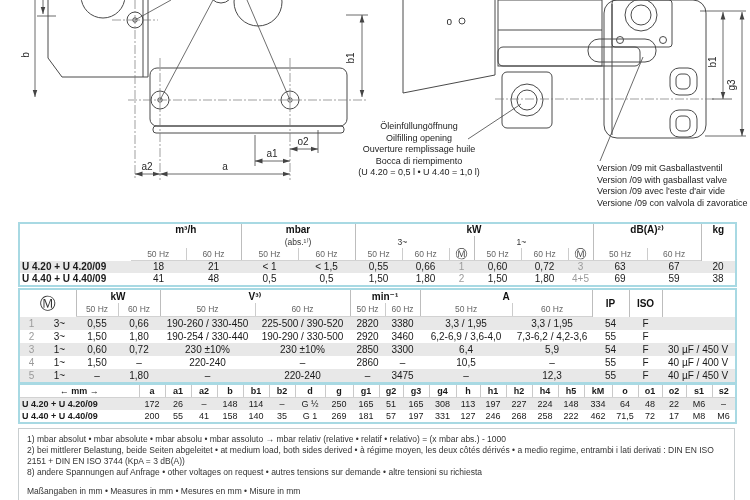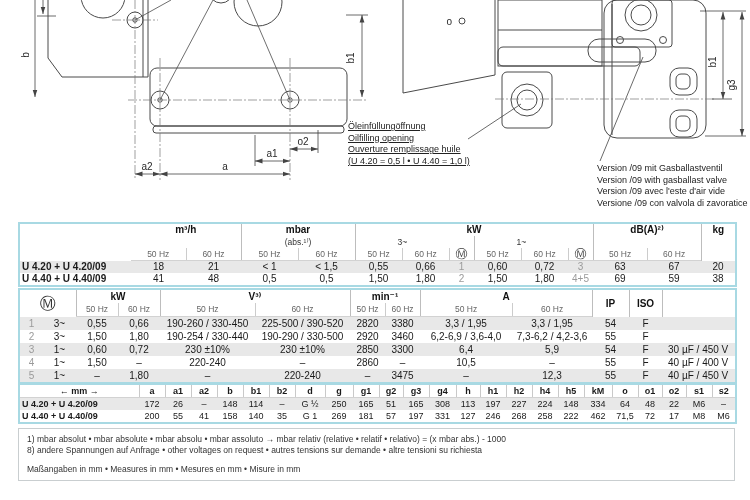--- a/index.html
+++ b/index.html
@@ -7,21 +7,21 @@
     width:750px; height:500px; position:relative; overflow:hidden;
     background:#ffffff;
     font-family:"Liberation Sans","DejaVu Sans",sans-serif;
     color:#1a1a1a;
   }
   .page { position:absolute; inset:0; }
 
   
   .draw { position:absolute; left:0; top:0; }
   .note { position:absolute; font-size:9px; line-height:11.6px; color:#222; }
-  .note-oil { left:348px; top:121px; width:142px; text-align:left;text-decoration:underline; }
+  .note-oil { left:348px; top:121px; width:142px; text-align:center; }
   .note-version { left:597px; top:163px; width:152px; text-align:left; }
 
   
   table.spec {
     position:absolute; left:18px;
     border-collapse:collapse; table-layout:fixed;
     background:#fff; border:2px solid #a8d9e3;
   }
   .spec th, .spec td {
     padding:0 2px; text-align:center; white-space:nowrap; overflow:hidden;
@@ -162,20 +162,21 @@
       <text x="716" y="62" transform="rotate(-90 716 62)">b1</text>
       <text x="735" y="85" transform="rotate(-90 735 85)">g3</text>
       <text x="452" y="25" text-anchor="end">o</text>
     </g>
   </svg>
 
   <div class="note note-oil">
     <div>Öleinfüllungöffnung</div>
     <div>Oilfilling opening</div>
     <div>Ouverture remplissage huile</div>
+    <div>Bocca di riempimento</div>
     <div>(U 4.20 = 0,5 l • U 4.40 = 1,0 l)</div>
   </div>
 
   <div class="note note-version">
     <div>Version /09 mit Gasballastventil</div>
     <div>Version /09 with gasballast valve</div>
     <div>Version /09 avec l'este d'air vide</div>
     <div>Versione /09 con valvola di zavoratice</div>
   </div>
 
@@ -488,17 +489,18 @@
           <td>72</td>
           <td>17</td>
           <td>M8</td>
           <td>M6</td>
         </tr>
       </tbody>
   </table>
 
   <div class="footbox">
     <div class="fl">1) mbar absolut • mbar absolute • mbar absolu • mbar assoluto  →  mbar relativ (relative • relatif • relativo) = (x mbar abs.) - 1000</div>
+    <div class="fl">2) bei mittlerer Belastung, beide Seiten abgeleitet • at medium load, both sides derived • à régime moyen, les deux côtés dérivés • a medio regime, entrambi i lati derivati :  DIN EN ISO 2151 + DIN EN ISO 3744 (KpA = 3 dB(A))</div>
     <div class="fl">8) andere Spannungen auf Anfrage • other voltages on request • autres tensions sur demande • altre tensioni su richiesta</div>
     <div class="fl measures">Maßangaben in mm • Measures in mm • Mesures en mm • Misure in mm</div>
   </div>
 
 </div>
 
 </body></html>

